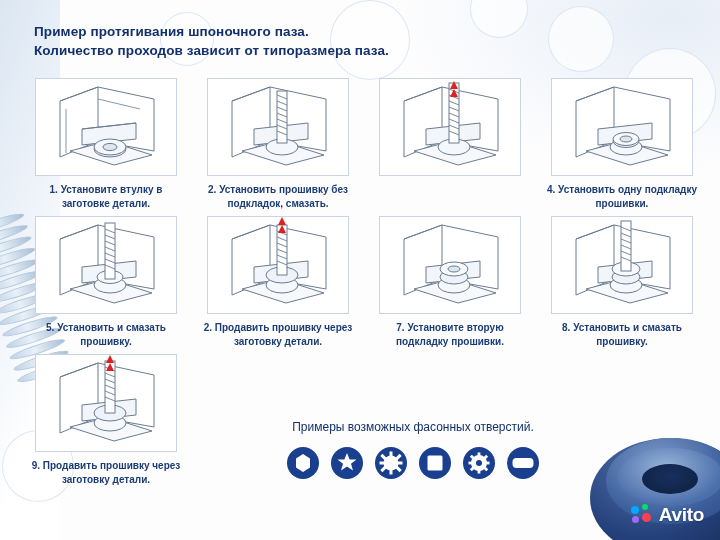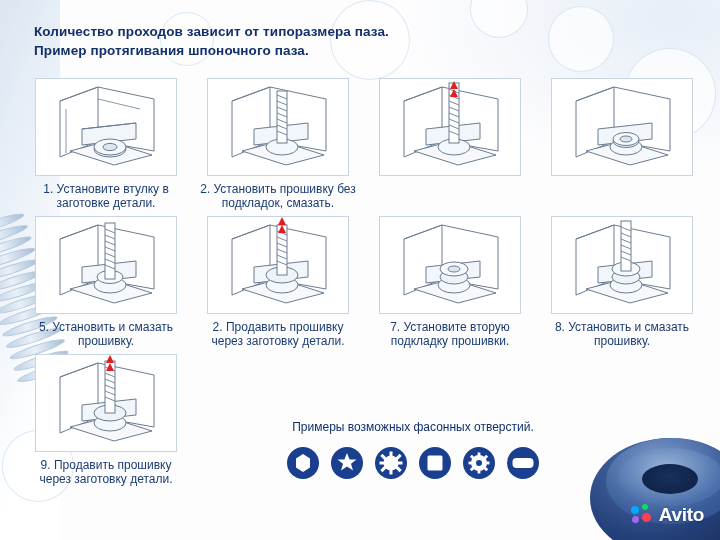--- a/index.html
+++ b/index.html
@@ -120,23 +120,24 @@
     margin: 0 auto;
     border: 1px solid #c8d4e2;
     background: #ffffff;
     position: relative;
     overflow: hidden;
   }
   .caption {
     margin-top: 7px;
     text-align: center;
     color: #1b3c73;
-    font-size: 12px;
+    font-size: 10px;
     line-height: 13.5px;
     padding: 0 8px;
+    font-weight: bold;
   }
   .svgfill { display: block; }
   
   .shapes-block {
     position: absolute;
     left: 248px;
     top: 420px;
     width: 330px;
     text-align: center;
   }
@@ -218,22 +219,22 @@
   </div>
 
   <div class="part">
     <div class="ring1"></div>
     <div class="ring2"></div>
     <div class="ring3"></div>
     <div class="hole"></div>
   </div>
 
   <div class="header">
+    <div class="line">Пример протягивания шпоночного паза.</div>
     <div class="line">Количество проходов зависит от типоразмера паза.</div>
-    <div class="line">Пример протягивания шпоночного паза.</div>
   </div>
 
   <div class="grid">
 
     <div class="row">
 
       <div class="cell">
         <div class="thumb">
           <svg class="svgfill" width="140" height="96" viewBox="0 0 140 96">
             <g fill="none" stroke="#6b7c90" stroke-width="1">
@@ -306,20 +307,21 @@
               <path d="M62 8 L118 20 L118 72 L62 62"></path>
               <path d="M46 66 L46 50 L100 44 L100 60 Z" fill="#f2f5f9"></path>
               <path d="M34 72 L78 86 L116 76 L72 62 Z" fill="#f6f8fb"></path>
               <ellipse cx="74" cy="68" rx="16" ry="8" fill="#f4f7fb"></ellipse>
               <ellipse cx="74" cy="62" rx="13" ry="6.5" fill="#eef2f8"></ellipse>
               <ellipse cx="74" cy="60" rx="13" ry="6.5" fill="#f7f9fc"></ellipse>
               <ellipse cx="74" cy="60" rx="6" ry="3" fill="#dde5ef"></ellipse>
             </g>
           </svg>
         </div>
+        <div class="caption">4. Установить одну подкладку прошивки.</div>
       </div>
     </div>
 
     <div class="row">
 
       <div class="cell">
         <div class="thumb">
           <svg class="svgfill" width="140" height="96" viewBox="0 0 140 96">
             <g fill="none" stroke="#6b7c90" stroke-width="1">
               <path d="M24 78 L24 22 L62 8 L62 62"></path>

